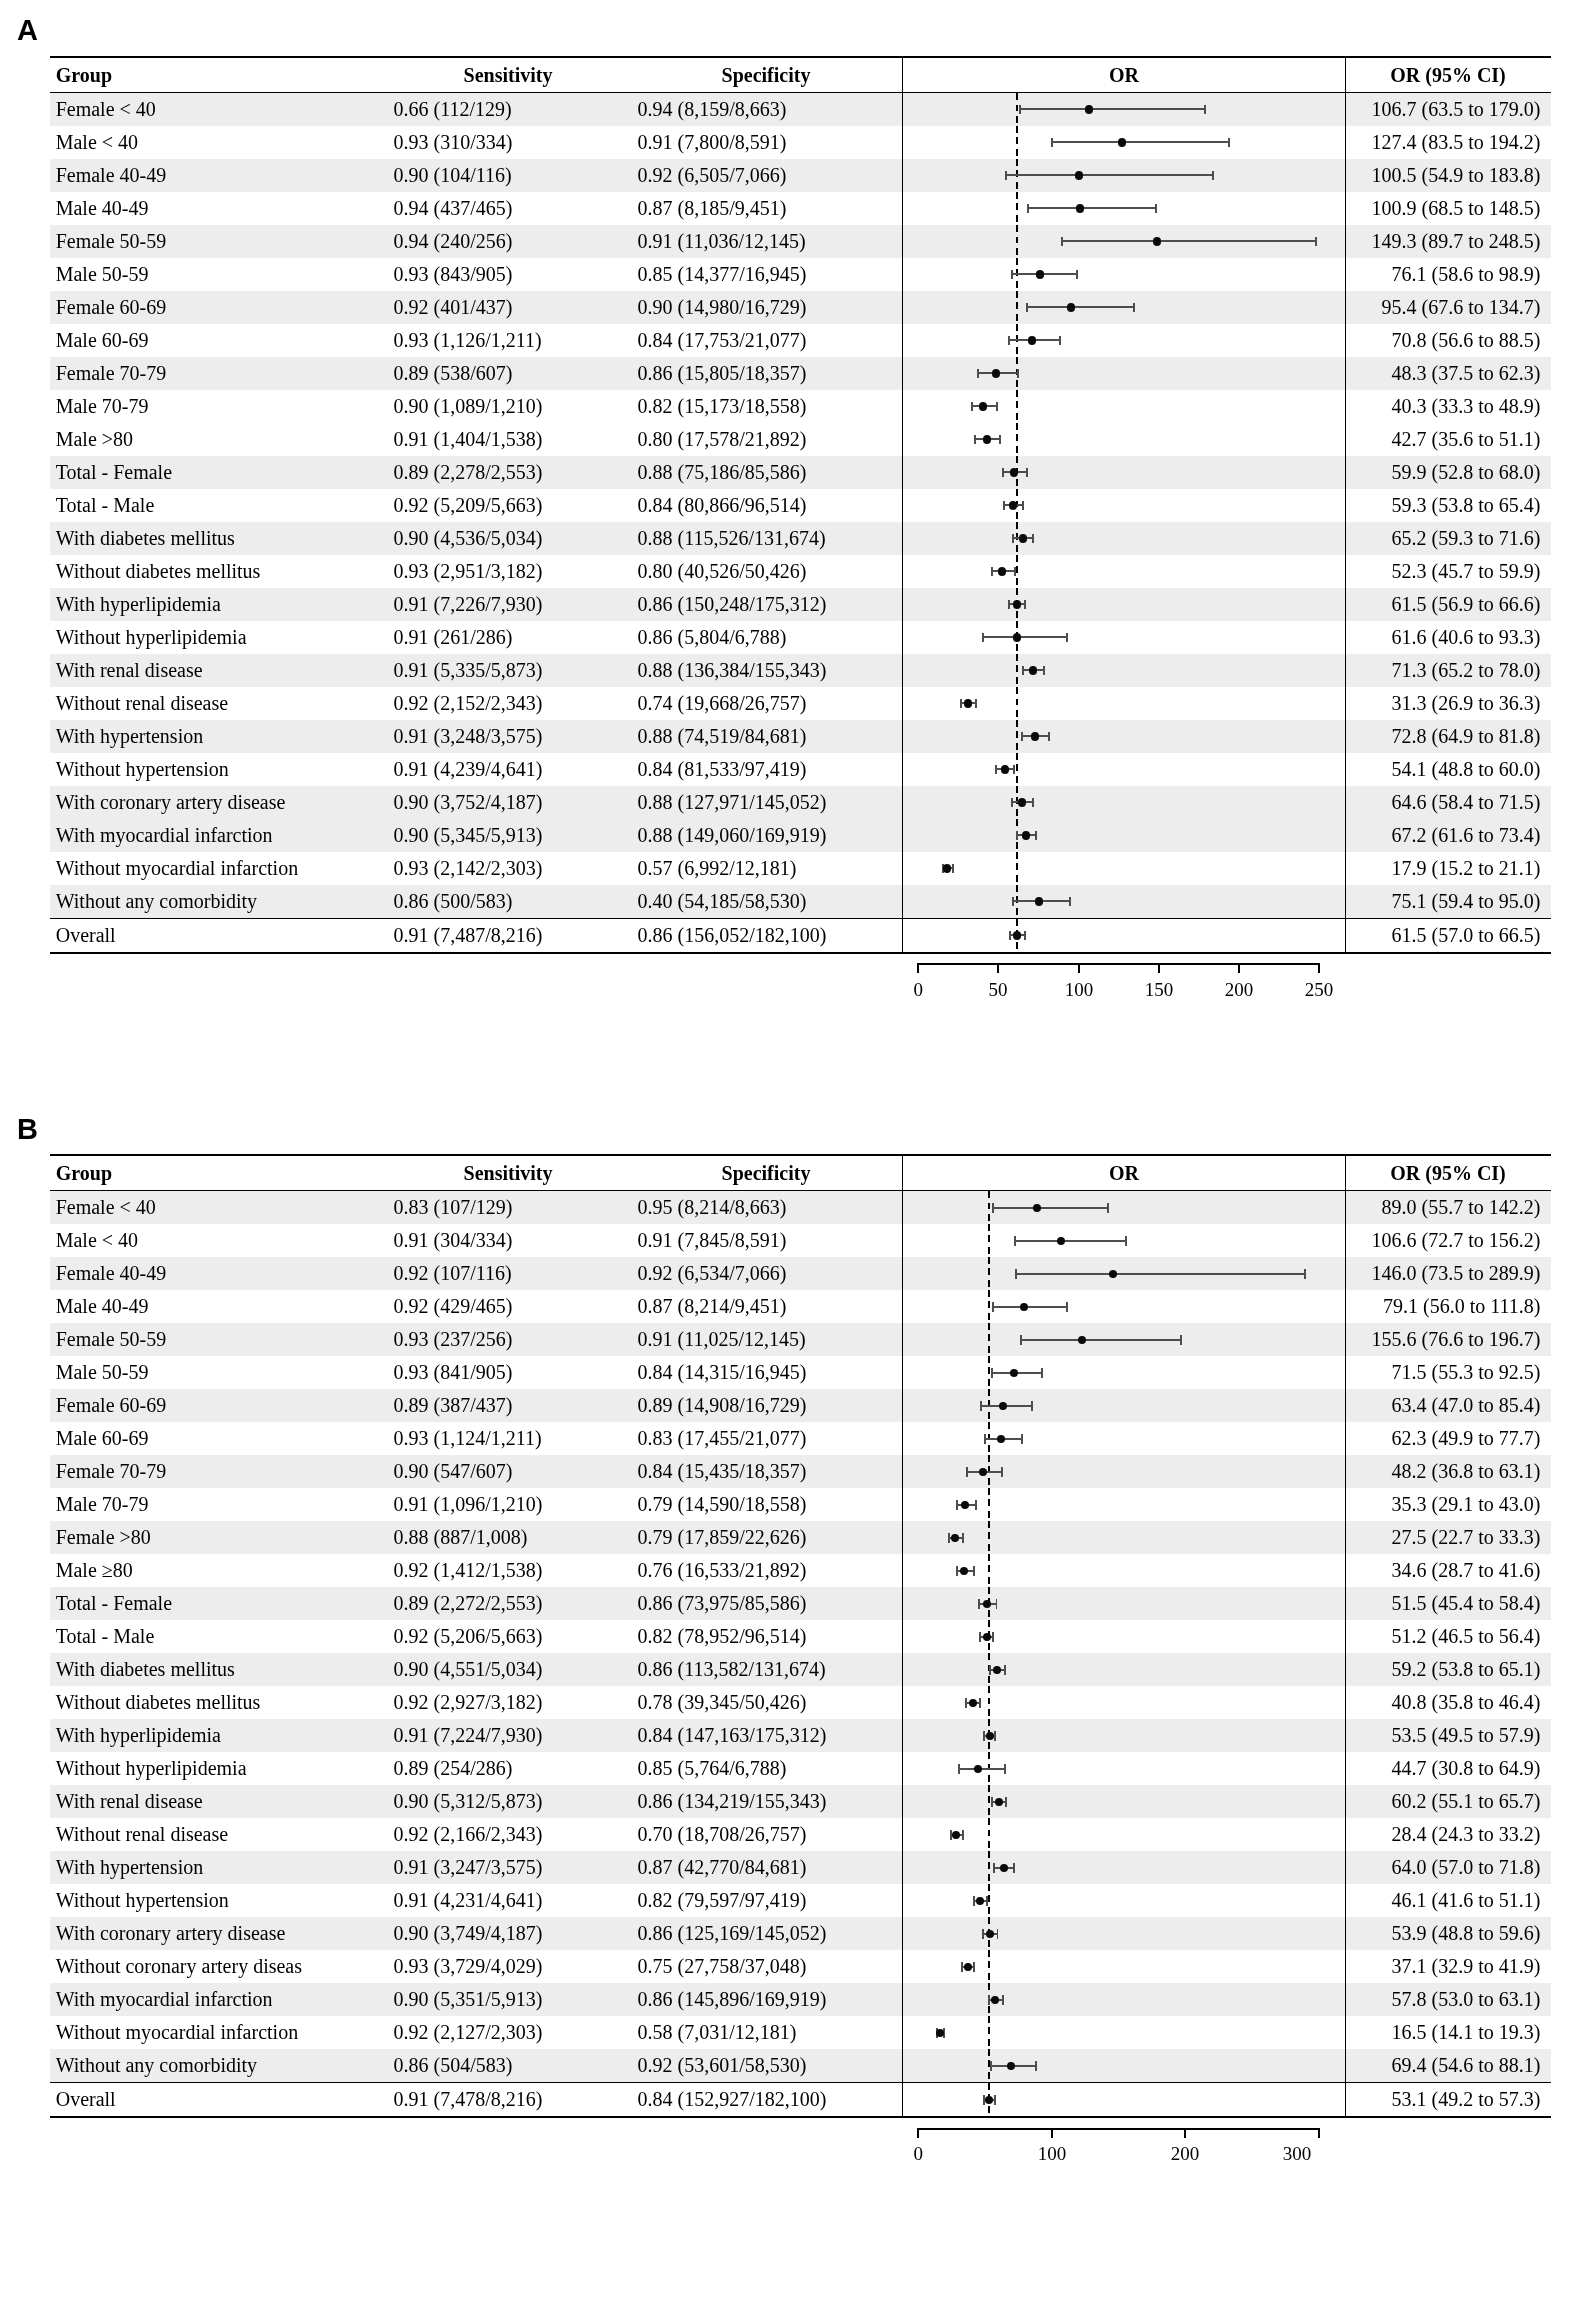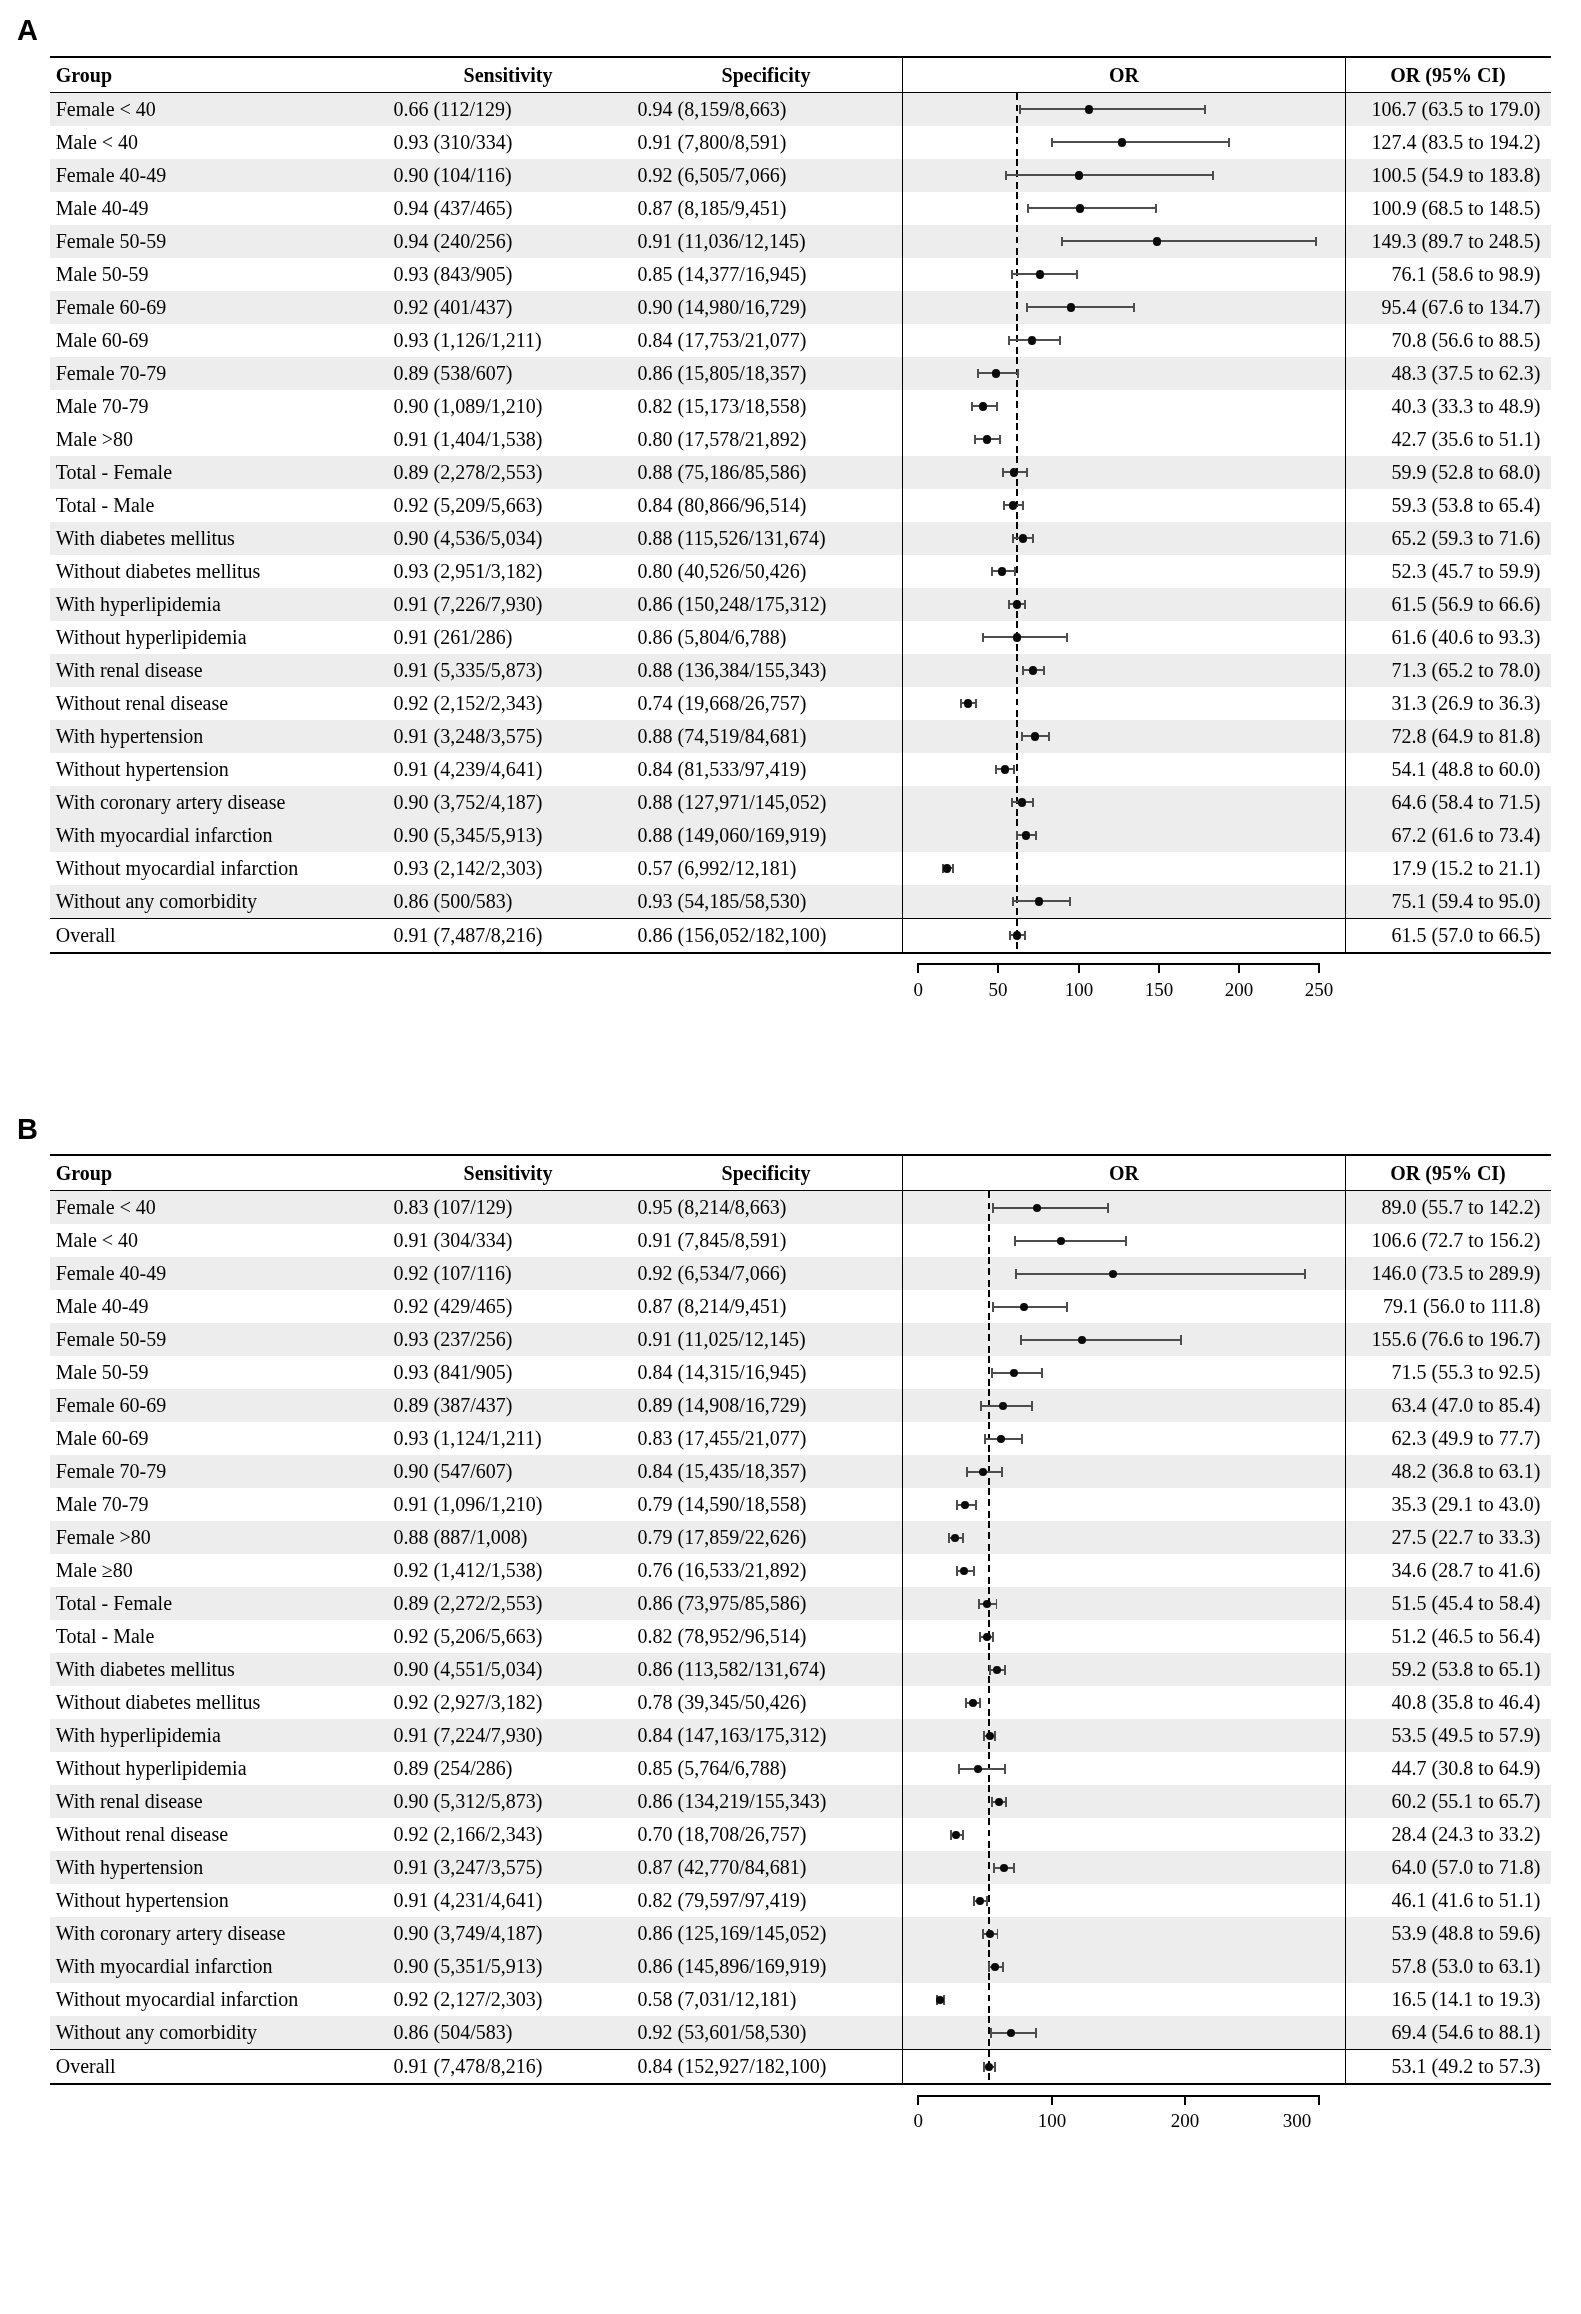--- a/index.html
+++ b/index.html
@@ -309,21 +309,21 @@
           <div class="cell plot">
             <div class="refline" style="left: 113px;"></div>
             <div class="ci" style="left: 40px; width: 9.5px;"></div>
             <div class="pt" style="left: 44px;"></div>
           </div>
           <div class="cell orci">17.9 (15.2 to 21.1)</div>
         </div>
         <div class="frow odd">
           <div class="cell group">Without any comorbidity</div>
           <div class="cell sens">0.86 (500/583)</div>
-          <div class="cell spec">0.93 (54,185/58,530)</div>
+          <div class="cell spec">0.40 (54,185/58,530)</div>
           <div class="cell plot">
             <div class="refline" style="left: 113px;"></div>
             <div class="ci" style="left: 110px; width: 57px;"></div>
             <div class="pt" style="left: 136px;"></div>
           </div>
           <div class="cell orci">75.1 (59.4 to 95.0)</div>
         </div>
         <div class="frow even overall">
           <div class="cell group">Overall</div>
           <div class="cell sens">0.91 (7,487/8,216)</div>
@@ -610,20 +610,31 @@
           <div class="cell group">With coronary artery disease</div>
           <div class="cell sens">0.90 (3,749/4,187)</div>
           <div class="cell spec">0.86 (125,169/145,052)</div>
           <div class="cell plot">
             <div class="refline" style="left: 85px;"></div>
             <div class="ci" style="left: 80px; width: 14.4px;"></div>
             <div class="pt" style="left: 87px;"></div>
           </div>
           <div class="cell orci">53.9 (48.8 to 59.6)</div>
         </div>
+        <div class="frow even">
+          <div class="cell group">Without coronary artery diseas</div>
+          <div class="cell sens">0.93 (3,729/4,029)</div>
+          <div class="cell spec">0.75 (27,758/37,048)</div>
+          <div class="cell plot">
+            <div class="refline" style="left: 85px;"></div>
+            <div class="ci" style="left: 59px; width: 12px;"></div>
+            <div class="pt" style="left: 65px;"></div>
+          </div>
+          <div class="cell orci">37.1 (32.9 to 41.9)</div>
+        </div>
         <div class="frow odd">
           <div class="cell group">With myocardial infarction</div>
           <div class="cell sens">0.90 (5,351/5,913)</div>
           <div class="cell spec">0.86 (145,896/169,919)</div>
           <div class="cell plot">
             <div class="refline" style="left: 85px;"></div>
             <div class="ci" style="left: 86px; width: 13.5px;"></div>
             <div class="pt" style="left: 92px;"></div>
           </div>
           <div class="cell orci">57.8 (53.0 to 63.1)</div>

